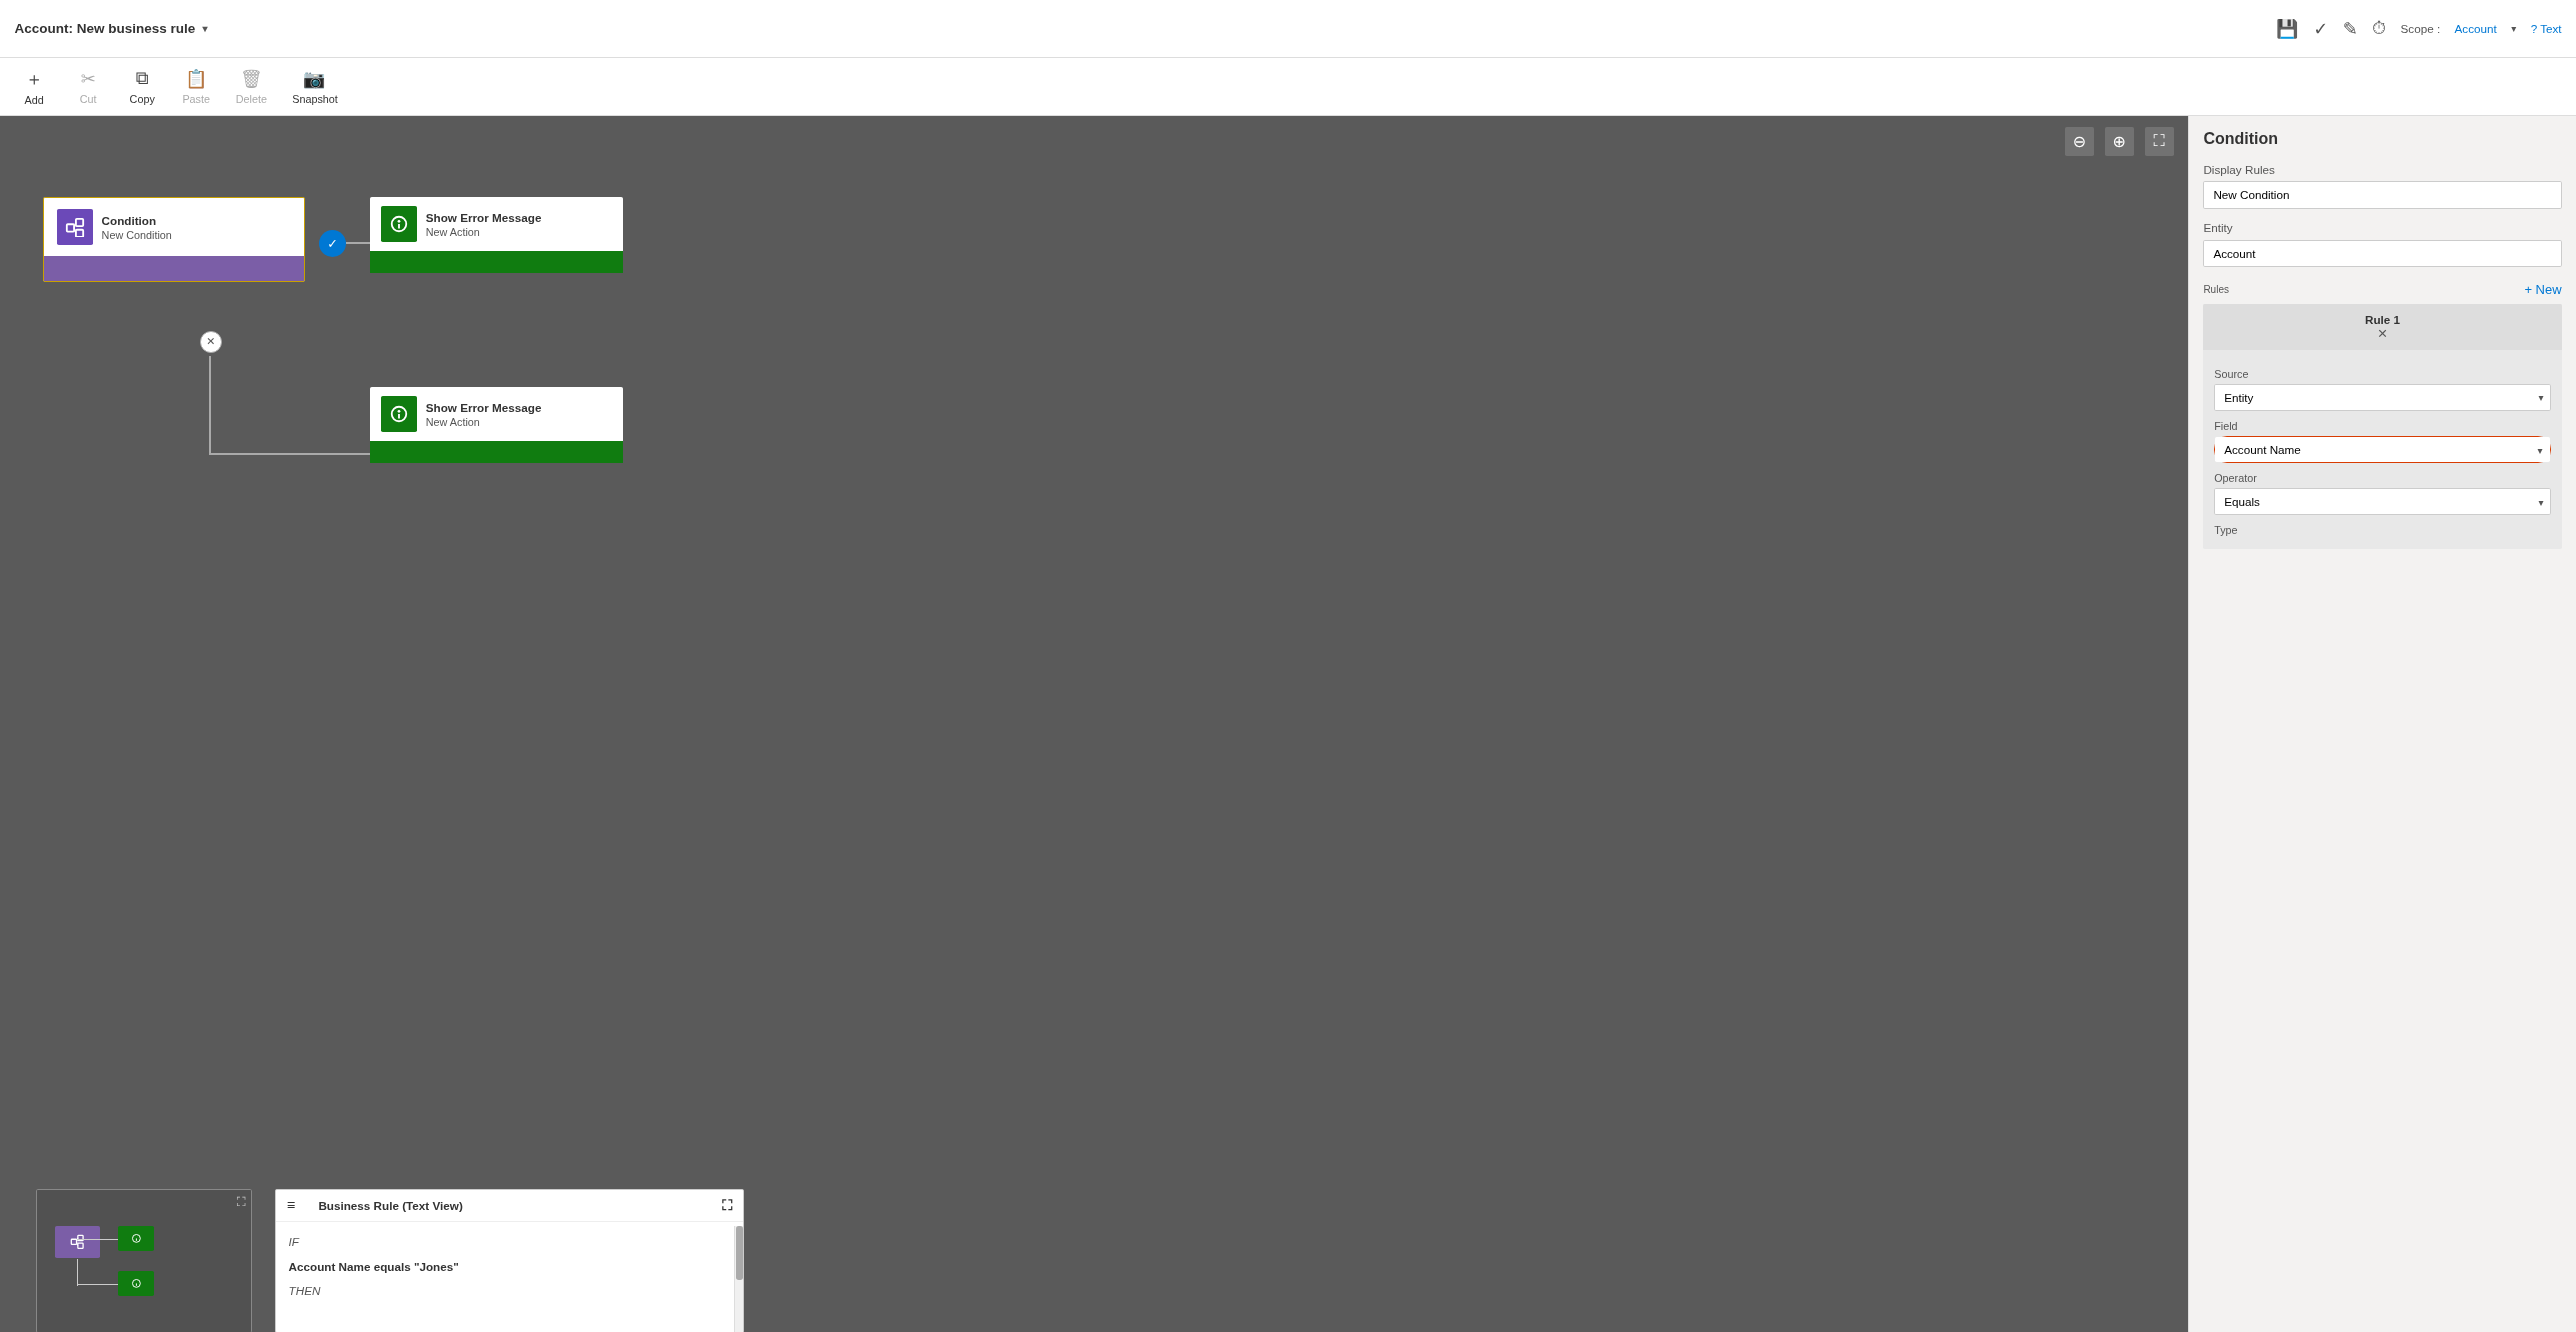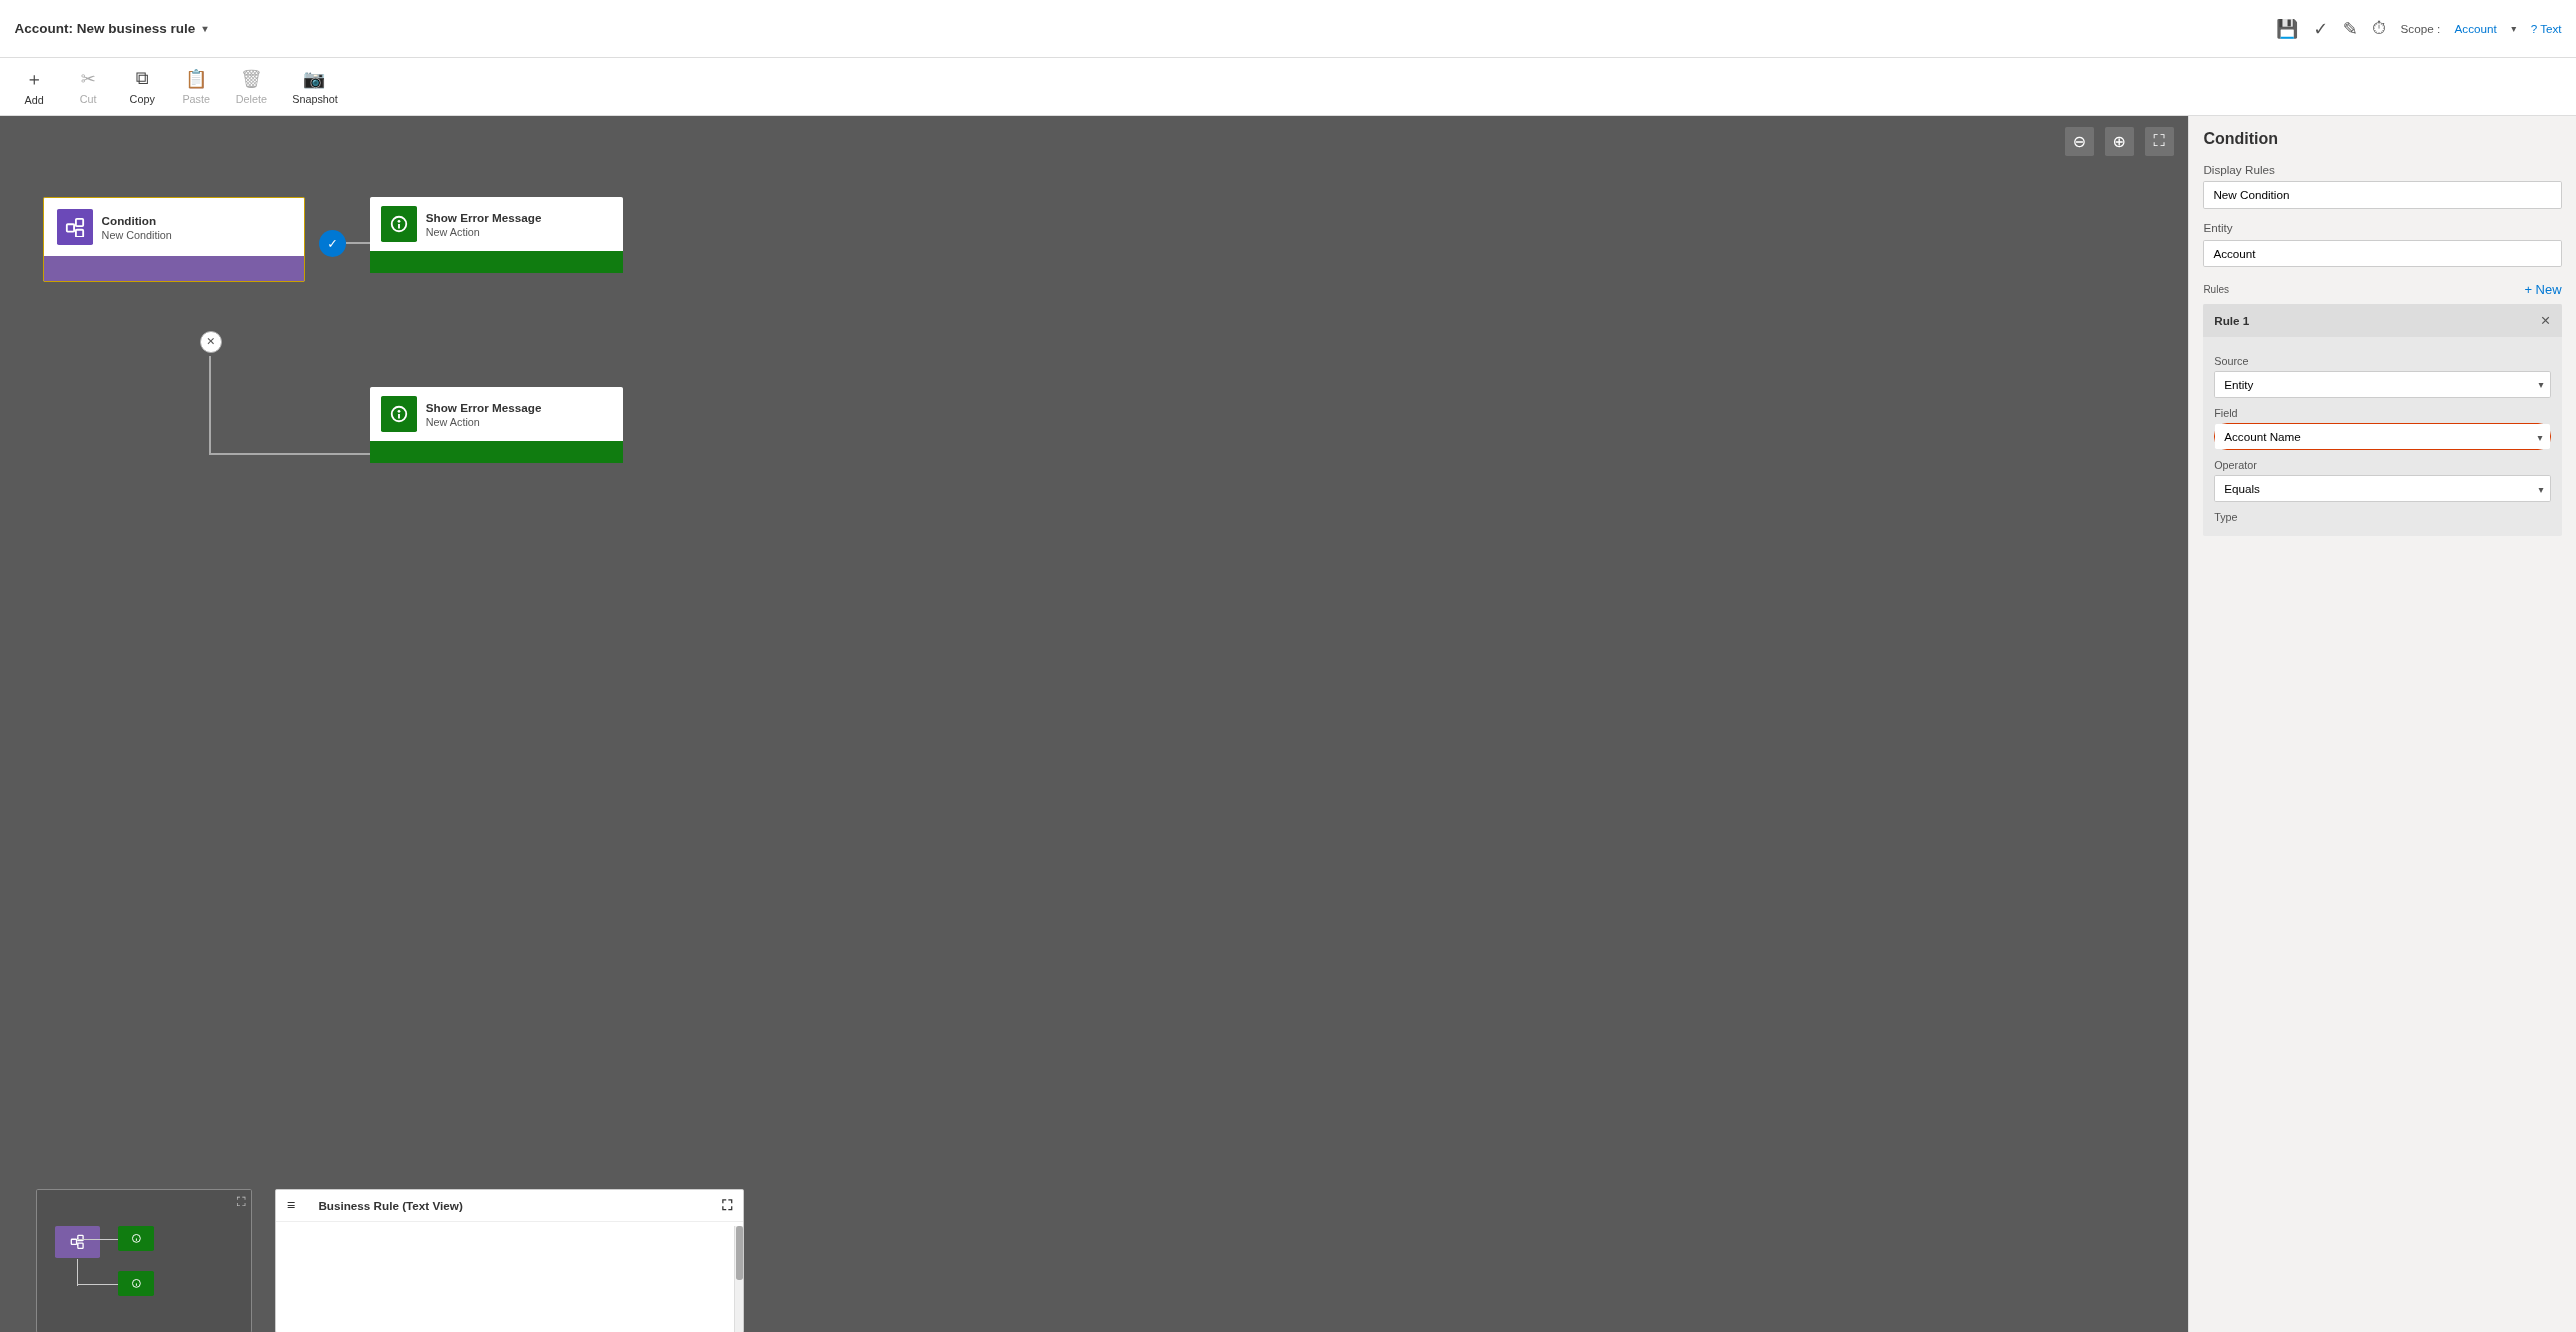--- a/index.html
+++ b/index.html
@@ -186,21 +186,21 @@
     }
     .rules-title { font-size: 10px; color: #555; }
     .new-link { color: #0078d4; cursor: pointer; font-size: 13px; text-decoration: none; }
 
     
     .rule-box {
       background: #e8e8e8; border-radius: 1.8px; overflow: hidden;
     }
     .rule-header {
       display: flex; align-items: center; justify-content: space-between;
-      padding: 9px 10.8px; background: #ddd;
+      padding: 9px 10.8px; background: #ddd; flex-direction: column;
     }
     .rule-label { font-weight: 600; font-size: 11.7px; }
     .rule-close { cursor: pointer; color: #555; font-size: 12.6px; }
     .rule-body { padding: 9px 10.8px; }
     .sub-label { font-size: 10.8px; color: #555; margin-bottom: 3.6px; margin-top: 9px; }
     .select-wrapper { position: relative; }
     .field-select {
       width: 100%; padding: 6.3px 25px 6.3px 9px; border: 0.9px solid #ccc;
       background: #fff; font-size: 11.7px; appearance: none; border-radius: 1.8px;
       outline: none; cursor: pointer;
@@ -368,20 +368,27 @@
     </div>
 
     <div class="text-view-panel">
       <div class="text-view-header">
         <div class="text-view-header-left">
           <span style="font-size:14.4px;">≡</span>
           <span style="font-weight:600;margin-left:16px;">Business Rule (Text View)</span>
         </div>
         <span style="font-size:14.4px; cursor:pointer;">⛶</span>
       </div>
+      <div class="text-view-body">
+        <div class="text-view-if">IF</div>
+        <div>
+          <span class="text-view-bold">Account Name equals "Jones"</span>
+        </div>
+        <div class="text-view-then">THEN</div>
+      </div>
       <div class="text-view-scroll">
         <div class="text-view-scrollbar"></div>
       </div>
     </div>
 
   </div>
 
   <div class="right-panel">
 
 

